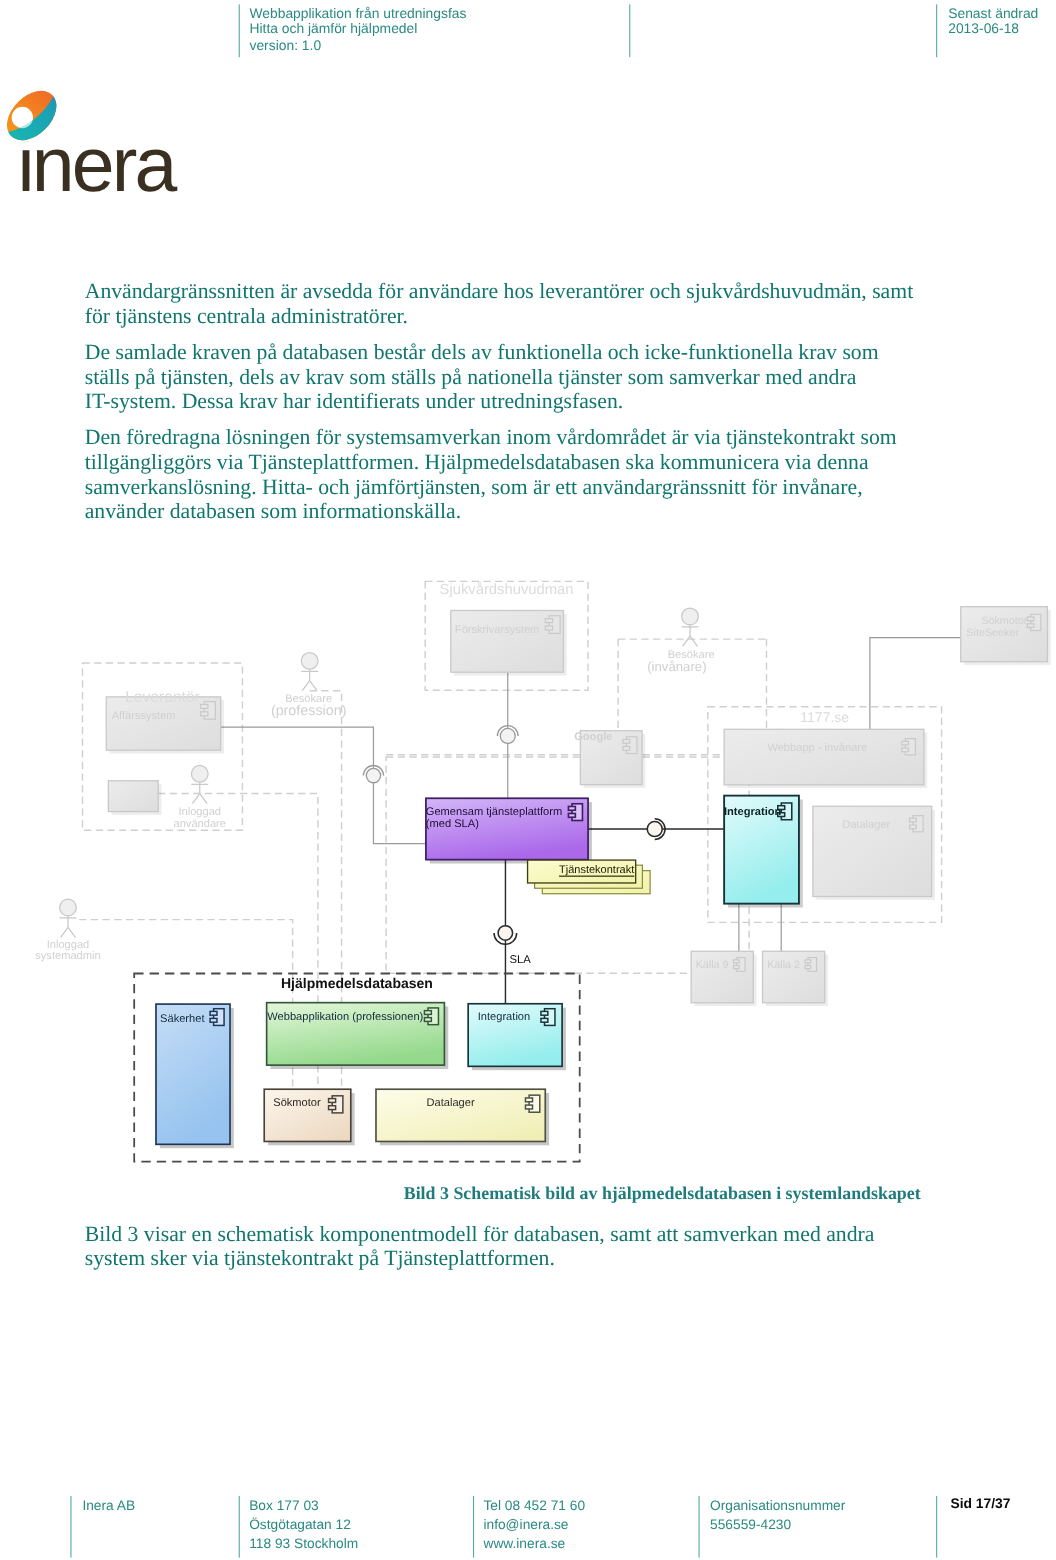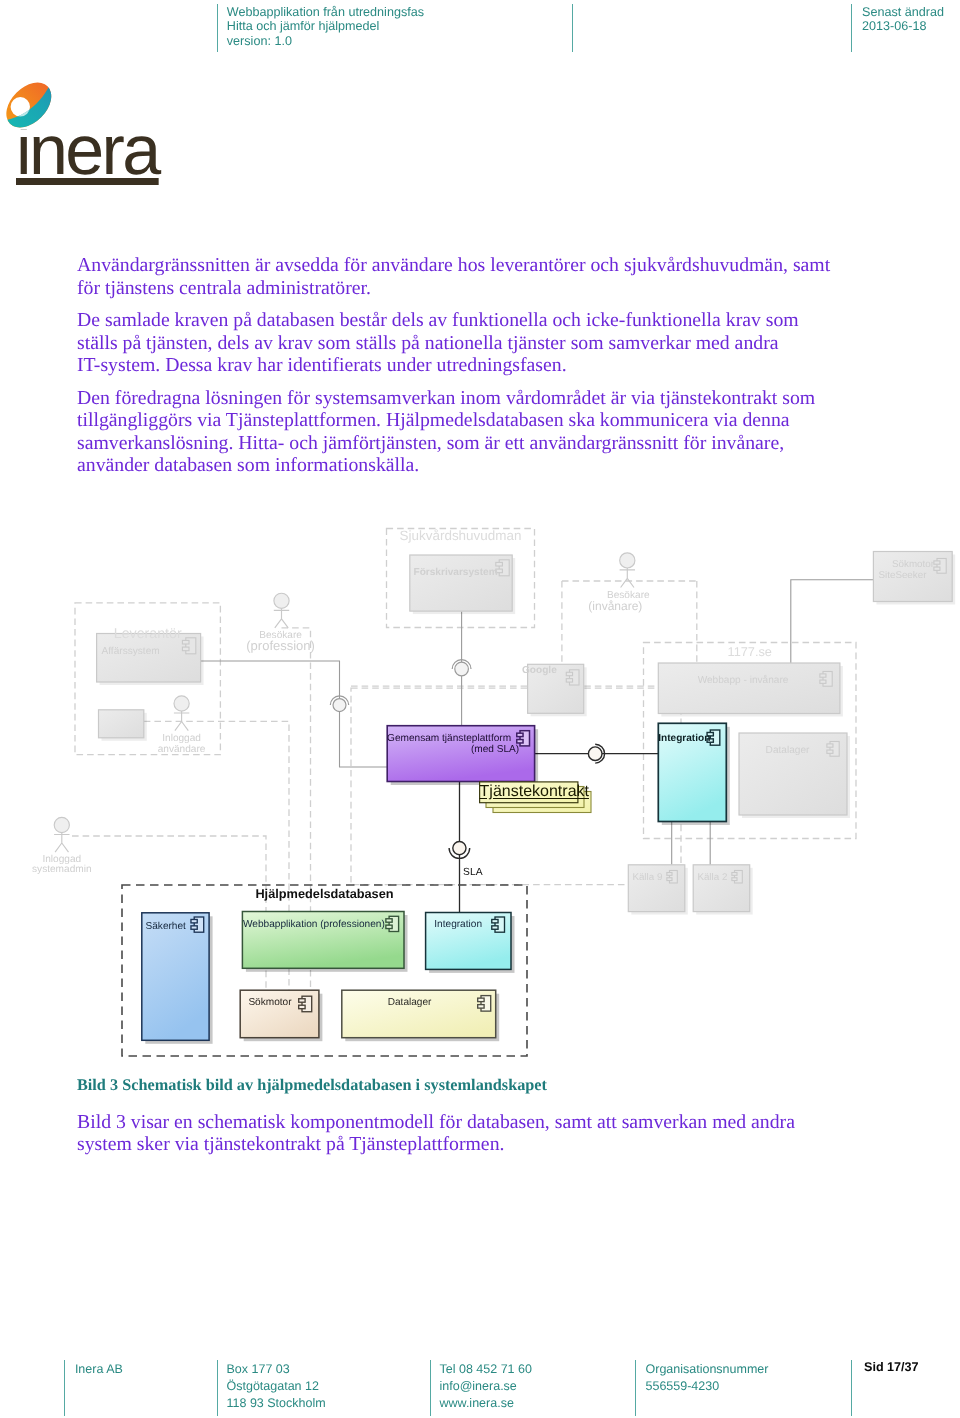--- a/index.html
+++ b/index.html
@@ -7,27 +7,27 @@
   body{width:960px;height:1418px;font-family:"Liberation Serif",serif;position:relative;overflow:hidden;-webkit-font-smoothing:antialiased;text-rendering:geometricPrecision;}
   .page{position:absolute;left:0;top:0;width:960px;height:1418px;background:#fff;}
 
   
   .hdr-rule{position:absolute;width:1.2px;background:#55A9A3;top:3.5px;height:48px;}
   .hdr-txt{position:absolute;font-family:"Liberation Sans",sans-serif;font-size:12.6px;line-height:14.3px;color:#2A8A83;white-space:nowrap;}
 
   
   .logo{position:absolute;left:0px;top:0px;width:200px;height:200px;}
   .logo-mark{position:absolute;left:5px;top:81px;z-index:3;}
-  .logo-word{position:absolute;z-index:1;left:16px;top:114.5px;font-family:"Liberation Sans",sans-serif;font-weight:400;font-size:70px;letter-spacing:-2.6px;color:#3A3021;line-height:70px;text-decoration:underline;}
-
-  
-  .btxt{position:absolute;left:77px;width:760px;font-family:"Liberation Serif",serif;font-size:19.76px;line-height:22.6px;color:#6d28d9;}
+  .logo-word{position:absolute;z-index:1;left:16px;top:114.5px;font-family:"Liberation Sans",sans-serif;font-weight:400;font-size:70px;letter-spacing:-2.6px;color:#3A3021;line-height:70px;}
+
+  
+  .btxt{position:absolute;left:77px;width:760px;font-family:"Liberation Serif",serif;font-size:19.76px;line-height:22.6px;color:#0f766e;}
   .btxt p{margin:0;}
   .btxt p + p{margin-top:9.8px;}
-  .caption{position:absolute;left:77px;width:760px;text-align:left;font-family:"Liberation Serif",serif;font-weight:bold;font-size:16.25px;color:#1F7C7C;}
+  .caption{position:absolute;left:77px;width:760px;text-align:right;font-family:"Liberation Serif",serif;font-weight:bold;font-size:16.25px;color:#1F7C7C;}
 
   
   .ftr-rule{position:absolute;width:1.2px;background:#55A9A3;top:1359.9px;height:56px;}
   .ftr-txt{position:absolute;font-family:"Liberation Sans",sans-serif;font-size:12.5px;line-height:17.4px;color:#2A8A83;white-space:nowrap;}
   .ftr-page{position:absolute;font-family:"Liberation Sans",sans-serif;font-size:12.6px;font-weight:bold;color:#0A0A0A;white-space:nowrap;}
 
   
   .diag{position:absolute;left:0;top:0;width:960px;height:1418px;pointer-events:none;}
   .logo-dotmask{position:absolute;background:#fff;z-index:2;}
   [data-name="note-label-tjanstekontrakt"]{text-decoration:underline;text-underline-offset:2px;}
@@ -307,32 +307,32 @@
 <div class="dlbl" style="left:643.5px;top:645.5px;width:212.5px;text-align:center;font-size:12.75px;color:#dcdcdc;font-weight:normal;" data-name="group-label-1177">1177.se</div>
 <div class="dlbl" style="left:240.6px;top:629.5px;width:80px;text-align:center;font-size:10.1px;color:#d0d0d0;font-weight:normal;" data-name="actor-label-besokare-profession-1">Besökare</div>
 <div class="dlbl" style="left:240.6px;top:640.0px;width:80px;text-align:center;font-size:13px;color:#d0d0d0;font-weight:normal;" data-name="actor-label-besokare-profession-2">(profession)</div>
 <div class="dlbl" style="left:141.6px;top:733.0px;width:80px;text-align:center;font-size:10.1px;color:#d0d0d0;font-weight:normal;" data-name="actor-label-inloggad-anvandare-1">Inloggad</div>
 <div class="dlbl" style="left:141.6px;top:743.6px;width:80px;text-align:center;font-size:10.1px;color:#d0d0d0;font-weight:normal;" data-name="actor-label-inloggad-anvandare-2">användare</div>
 <div class="dlbl" style="left:588.3px;top:589.7px;width:80px;text-align:center;font-size:10.1px;color:#d0d0d0;font-weight:normal;" data-name="actor-label-besokare-invanare-1">Besökare</div>
 <div class="dlbl" style="left:588.3px;top:600.3px;width:80px;text-align:left;font-size:12px;color:#d0d0d0;font-weight:normal;" data-name="actor-label-besokare-invanare-2">(invånare)</div>
 <div class="dlbl" style="left:21.8px;top:853.5px;width:80px;text-align:center;font-size:10.1px;color:#d0d0d0;font-weight:normal;" data-name="actor-label-inloggad-systemadmin-1">Inloggad</div>
 <div class="dlbl" style="left:21.8px;top:864.1px;width:80px;text-align:center;font-size:10.1px;color:#d0d0d0;font-weight:normal;" data-name="actor-label-inloggad-systemadmin-2">systemadmin</div>
 <div class="dlbl" style="left:101.5px;top:646.0px;width:78px;text-align:left;font-size:10.1px;color:#d0d0d0;font-weight:normal;" data-name="component-label-affarssystem">Affärssystem</div>
-<div class="dlbl" style="left:413.5px;top:567.0px;width:78px;text-align:left;font-size:10.1px;color:#d0d0d0;font-weight:bold;" data-name="component-label-forskrivarsystem">Förskrivarsystem</div>
+<div class="dlbl" style="left:413.5px;top:567.0px;width:78px;text-align:left;font-size:10.1px;color:#d0d0d0;font-weight:normal;" data-name="component-label-forskrivarsystem">Förskrivarsystem</div>
 <div class="dlbl" style="left:522.0px;top:664.5px;width:40px;text-align:left;font-size:10.1px;color:#d0d0d0;font-weight:bold;" data-name="component-label-google">Google</div>
 <div class="dlbl" style="left:892px;top:559.0px;width:62px;text-align:left;font-size:9.8px;color:#d0d0d0;font-weight:normal;" data-name="component-label-sokmotor-siteseeker-1">Sökmotor -</div>
 <div class="dlbl" style="left:878.5px;top:570.0px;width:62px;text-align:left;font-size:9.8px;color:#d0d0d0;font-weight:normal;" data-name="component-label-sokmotor-siteseeker-2">SiteSeeker</div>
 <div class="dlbl" style="left:668.0px;top:674.5px;width:150px;text-align:center;font-size:10.1px;color:#d0d0d0;font-weight:normal;" data-name="component-label-webbapp-invanare">Webbapp - invånare</div>
 <div class="dlbl" style="left:745.0px;top:744.5px;width:85px;text-align:center;font-size:10.1px;color:#d0d0d0;font-weight:normal;" data-name="component-label-datalager-1177">Datalager</div>
 <div class="dlbl" style="left:632.4px;top:871.8px;width:40px;text-align:left;font-size:9.8px;color:#d0d0d0;font-weight:normal;" data-name="component-label-kalla1">Källa 9</div>
 <div class="dlbl" style="left:697.4px;top:871.8px;width:40px;text-align:left;font-size:9.8px;color:#d0d0d0;font-weight:normal;" data-name="component-label-kalla2">Källa 2</div>
 <div class="dlbl" style="left:387.1px;top:732.5px;width:160px;text-align:left;font-size:10.1px;color:#1d0d33;font-weight:normal;" data-name="component-label-gtp-1">Gemensam tjänsteplattform</div>
-<div class="dlbl" style="left:387.1px;top:744.3px;width:128px;text-align:center;font-size:10.1px;color:#1d0d33;font-weight:normal;padding-left:44px;" data-name="component-label-gtp-2">(med SLA)</div>
+<div class="dlbl" style="left:387.1px;top:744.3px;width:128px;font-size:10.1px;color:#1d0d33;font-weight:normal;" data-name="component-label-gtp-2">(med SLA)</div>
 <div class="dlbl" style="left:658.2px;top:733.0px;width:55px;text-align:left;font-size:10.1px;color:#0d2024;font-weight:bold;" data-name="component-label-integration-1177">Integration</div>
-<div class="dlbl" style="left:479.6px;top:786.0px;width:97px;text-align:center;font-size:16px;color:#1a1a00;font-weight:normal;" data-name="note-label-tjanstekontrakt">Tjänstekontrakt</div>
+<div class="dlbl" style="left:479.6px;top:786.0px;width:97px;text-align:right;font-size:10px;color:#1a1a00;font-weight:normal;" data-name="note-label-tjanstekontrakt">Tjänstekontrakt</div>
 <div class="dlbl" style="left:463.1px;top:867.0px;width:40px;text-align:left;font-size:10.3px;color:#111111;font-weight:normal;" data-name="label-sla">SLA</div>
 <div class="dlbl" style="left:122.0px;top:888.0px;width:405px;text-align:center;font-size:12.76px;color:#111111;font-weight:bold;" data-name="db-title">Hjälpmedelsdatabasen</div>
 <div class="dlbl" style="left:145.5px;top:920.5px;width:60px;text-align:left;font-size:10.1px;color:#15273d;font-weight:normal;" data-name="component-label-sakerhet">Säkerhet</div>
 <div class="dlbl" style="left:243.0px;top:919.0px;width:160px;text-align:left;font-size:10.1px;color:#15273d;font-weight:normal;" data-name="component-label-webbapplikation">Webbapplikation (professionen)</div>
 <div class="dlbl" style="left:434.3px;top:919.0px;width:55px;text-align:left;font-size:10.1px;color:#15273d;font-weight:normal;" data-name="component-label-integration-db">Integration</div>
 <div class="dlbl" style="left:248.4px;top:996.5px;width:50px;text-align:left;font-size:10.1px;color:#2a2520;font-weight:normal;" data-name="component-label-sokmotor-db">Sökmotor</div>
 <div class="dlbl" style="left:387.7px;top:996.5px;width:50px;text-align:left;font-size:10.1px;color:#2b2b26;font-weight:normal;" data-name="component-label-datalager-db">Datalager</div>
   </div>
 
   <div class="caption" style="top:1075.5px" data-name="figure-caption">Bild 3 Schematisk bild av hjälpmedelsdatabasen i systemlandskapet</div>

